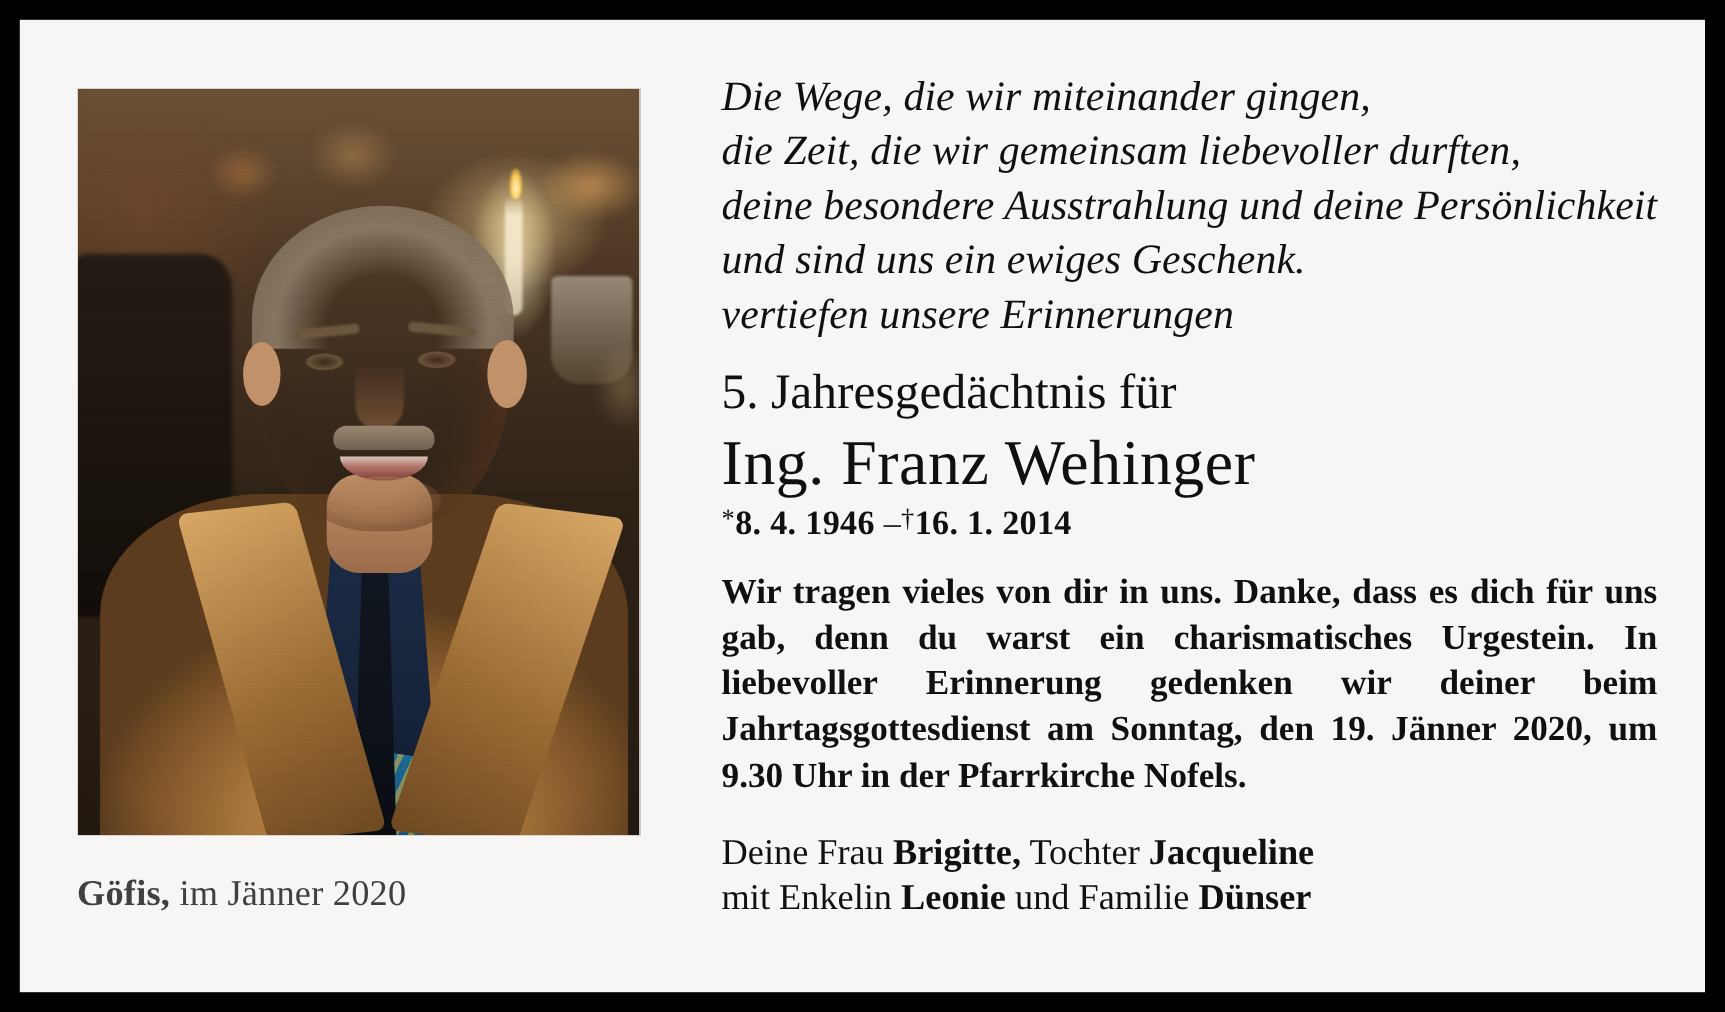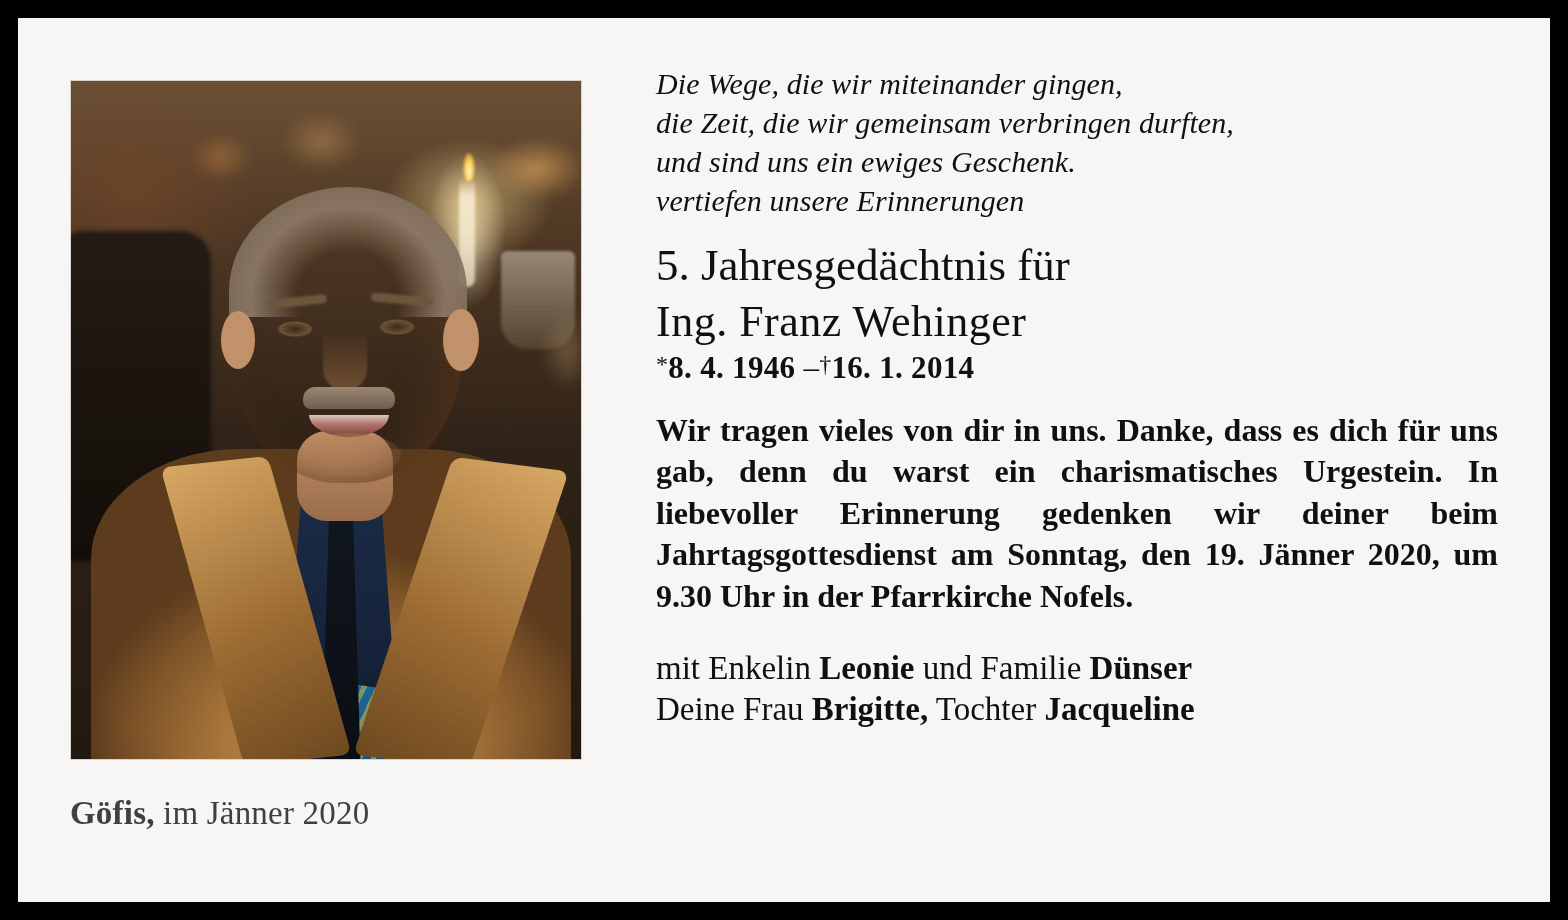--- a/index.html
+++ b/index.html
@@ -307,35 +307,35 @@
   
   .right-col {
     flex: 1 1 auto;
     padding: 46px 52px 0 38px;
     box-sizing: border-box;
     color: #12100f;
   }
 
   .verse {
     font-style: italic;
-    font-size: 30px;
+    font-size: 38px;
     line-height: 1.30;
     letter-spacing: 0.1px;
     margin: 0 0 20px 0;
   }
   .verse div { white-space: nowrap; }
 
   .anniv {
     font-size: 45px;
     line-height: 1.15;
     margin: 0 0 4px 0;
   }
 
   .name {
-    font-size: 44px;
+    font-size: 58px;
     line-height: 1.18;
     letter-spacing: 0.5px;
     margin: 4px 0 2px 0;
   }
 
   .dates {
     font-size: 31px;
     font-weight: bold;
     letter-spacing: 0.3px;
     margin: 0 0 24px 0;
@@ -404,36 +404,37 @@
 
       <div class="place-line">
         <b>Göfis,</b><span> im Jänner 2020</span>
       </div>
     </div>
 
     <div class="right-col">
 
       <div class="verse">
         <div>Die Wege, die wir miteinander gingen,</div>
-        <div>die Zeit, die wir gemeinsam verbringen durften,</div>
+        <div>die Zeit, die wir gemeinsam liebevoller durften,</div>
+        <div>deine besondere Ausstrahlung und deine Persönlichkeit</div>
         <div>und sind uns ein ewiges Geschenk.</div>
         <div>vertiefen unsere Erinnerungen</div>
       </div>
 
       <div class="anniv">5. Jahresgedächtnis für</div>
 
       <div class="name">Ing. Franz Wehinger</div>
 
       <div class="dates">
         <span class="sym">*</span><span>8. 4. 1946</span>
         <span class="dash">–</span><span class="sym">†</span><span>16. 1. 2014</span>
       </div>
 
       <div class="body-text">Wir tragen vieles von dir in uns. Danke, dass es dich für uns gab, denn du warst ein charismatisches Urgestein. In liebevoller Erinnerung gedenken wir deiner beim Jahrtagsgottesdienst am Sonntag, den 19. Jänner 2020, um 9.30 Uhr in der Pfarrkirche Nofels.</div>
 
       <div class="family">
+        <div><span>Deine Frau </span><b>Brigitte,</b><span> Tochter </span><b>Jacqueline</b></div>
         <div><span>mit Enkelin </span><b>Leonie</b><span> und Familie </span><b>Dünser</b></div>
-        <div><span>Deine Frau </span><b>Brigitte,</b><span> Tochter </span><b>Jacqueline</b></div>
       </div>
 
     </div>
   </div>
 </div>
 
 </body></html>

